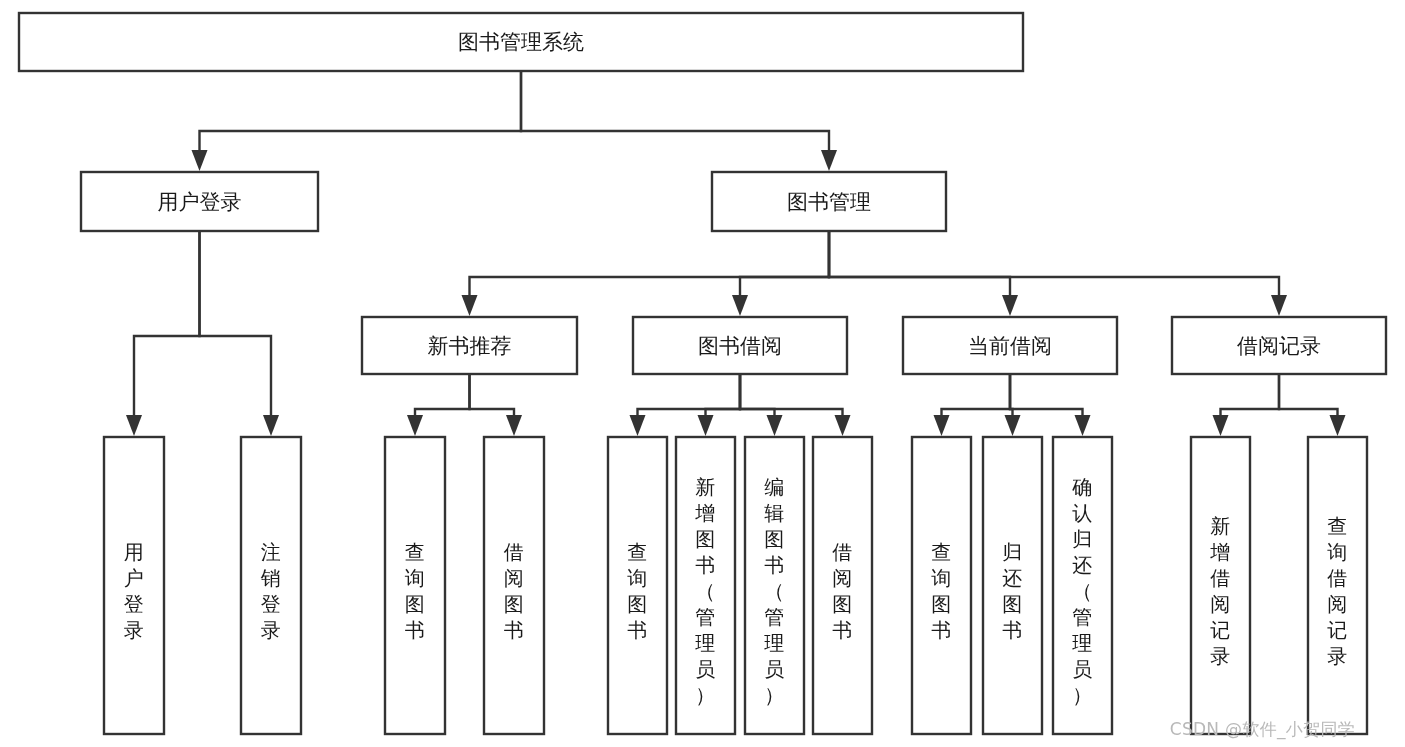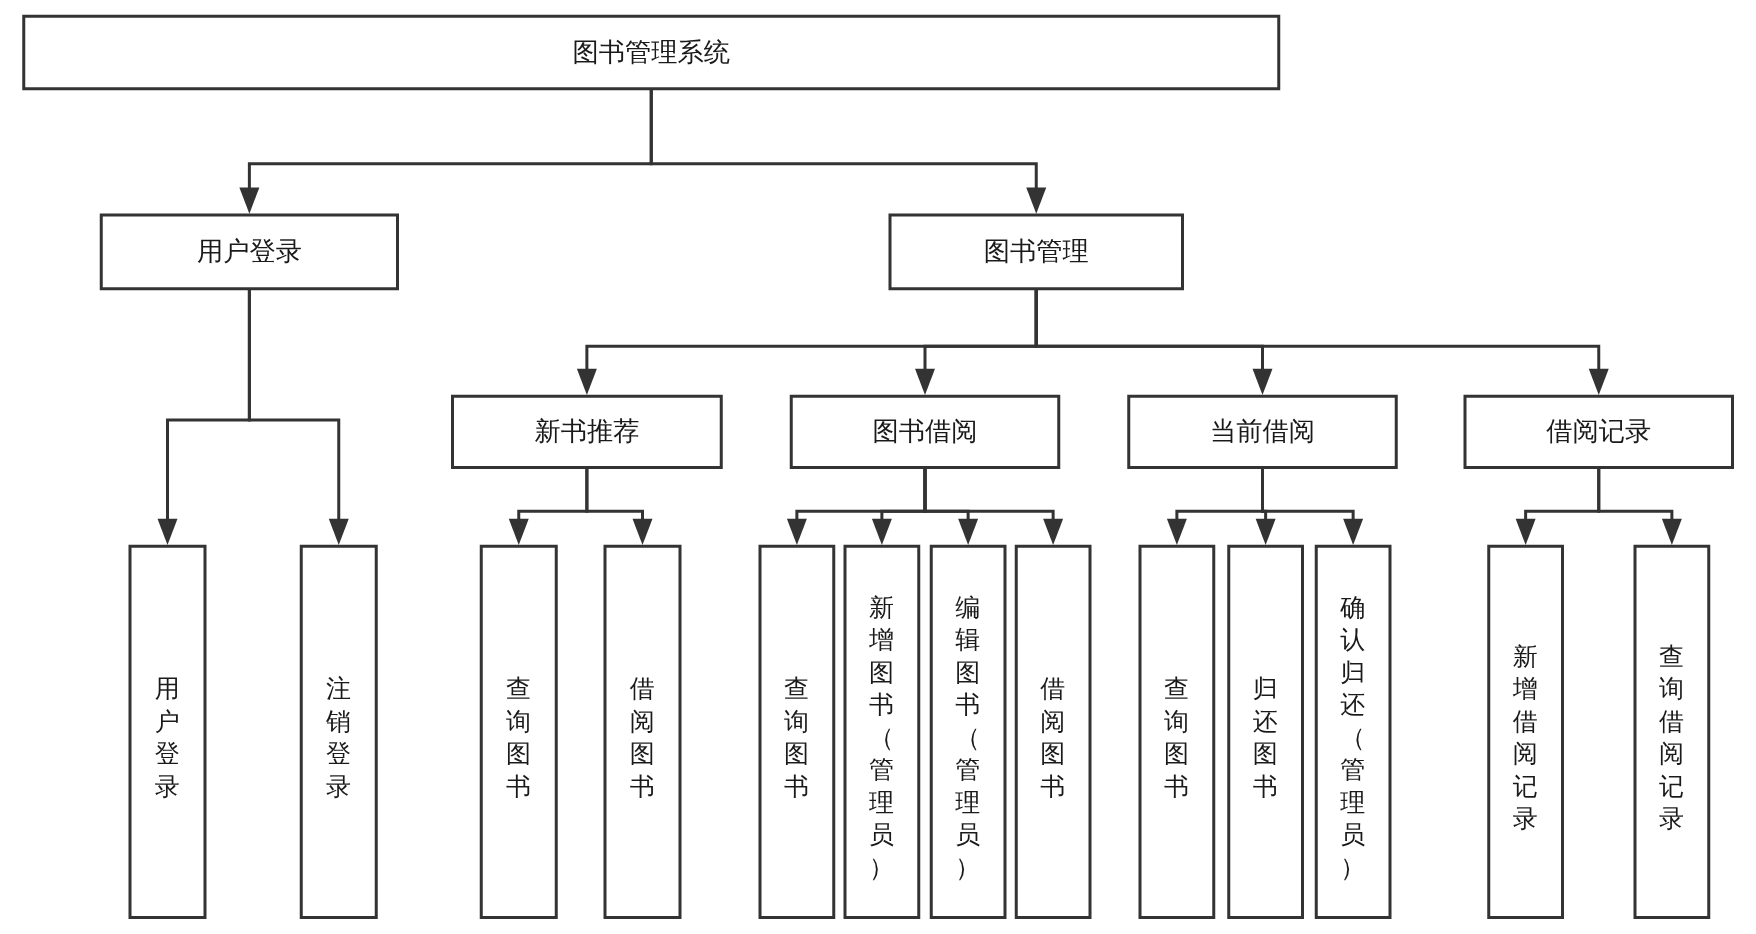--- a/index.html
+++ b/index.html
@@ -225,13 +225,14 @@
         <g>
           <rect class="node-rect" x="1191" y="437" width="59" height="297"></rect>
           <text class="node-label vertical-label" x="1220.5" y="0"><tspan x="1220.5" y="526.62">新</tspan><tspan x="1220.5" y="552.62">增</tspan><tspan x="1220.5" y="578.62">借</tspan><tspan x="1220.5" y="604.62">阅</tspan><tspan x="1220.5" y="630.62">记</tspan><tspan x="1220.5" y="656.62">录</tspan></text>
         </g>
         <g>
           <rect class="node-rect" x="1308" y="437" width="59" height="297"></rect>
           <text class="node-label vertical-label" x="1337.5" y="0"><tspan x="1337.5" y="526.62">查</tspan><tspan x="1337.5" y="552.62">询</tspan><tspan x="1337.5" y="578.62">借</tspan><tspan x="1337.5" y="604.62">阅</tspan><tspan x="1337.5" y="630.62">记</tspan><tspan x="1337.5" y="656.62">录</tspan></text>
         </g>
       </g>
   </svg>
+  <div class="watermark">CSDN @软件_小贺同学</div>
 </div>
 
 </body></html>

